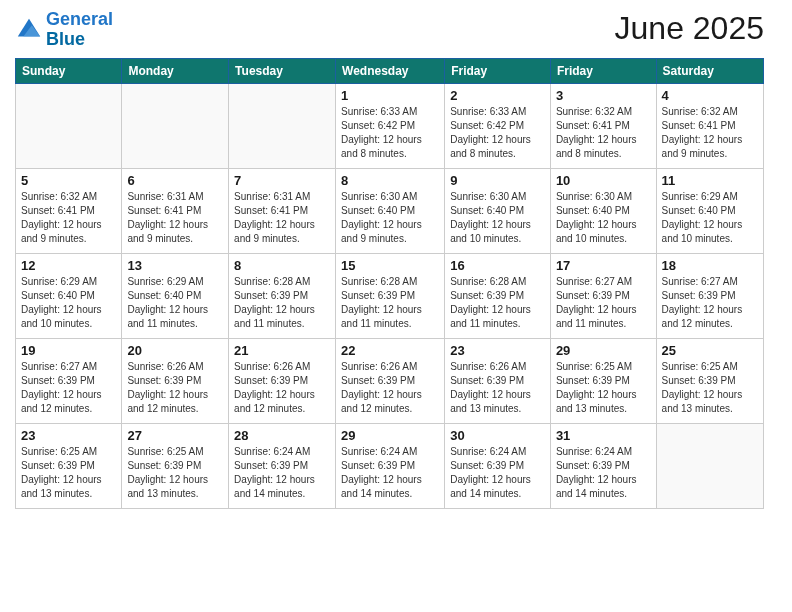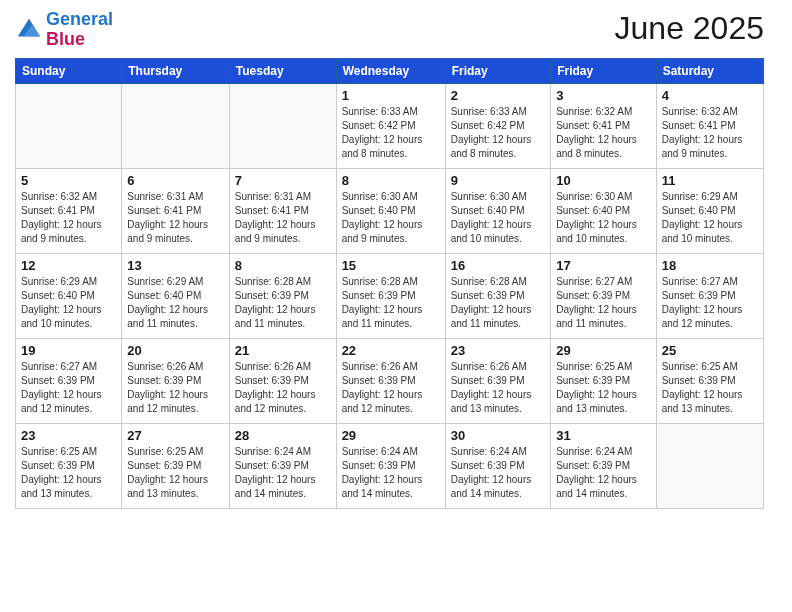--- a/index.html
+++ b/index.html
@@ -51,21 +51,21 @@
     .location {
       font-size: 14px;
       color: #444;
     }
     .calendar {
       width: 100%;
       border-collapse: collapse;
       border: 1px solid #ccc;
     }
     .calendar th {
-      background: #1d4ed8;
+      background: #0f766e;
       color: #fff;
       font-size: 12px;
       font-weight: bold;
       padding: 5px 6px;
       text-align: left;
       border: 1px solid #1a5fa0;
     }
     .calendar td {
       width: 113px;
       vertical-align: top;
@@ -100,33 +100,33 @@
 
 <div class="page">
   <div class="header">
     <div class="logo">
       <svg class="logo-icon" viewBox="0 0 30 30">
         <polygon points="15,3 27,22 3,22" fill="#2176c7"></polygon>
         <polygon points="18,10 27,22 9,22" fill="#5ba3e0" opacity="0.7"></polygon>
       </svg>
       <div class="logo-text">
         <div><span>General</span></div>
-        <div style="color:#be185d">Blue</div>
+        <div style="color:#0369a1">Blue</div>
       </div>
     </div>
     <div class="title-block">
       <div class="month-title">June 2025</div>
     </div>
   </div>
 
   <table class="calendar">
     <thead>
       <tr>
       <th>Sunday</th>
-          <th>Thursday</th>
+          <th>Monday</th>
           <th>Tuesday</th>
           <th>Wednesday</th>
           <th>Friday</th>
           <th>Friday</th>
           <th>Saturday</th>
         </tr>
     </thead>
     <tbody id="calendar-body">
     <tr class="week-row">
           <td class="empty"></td>

